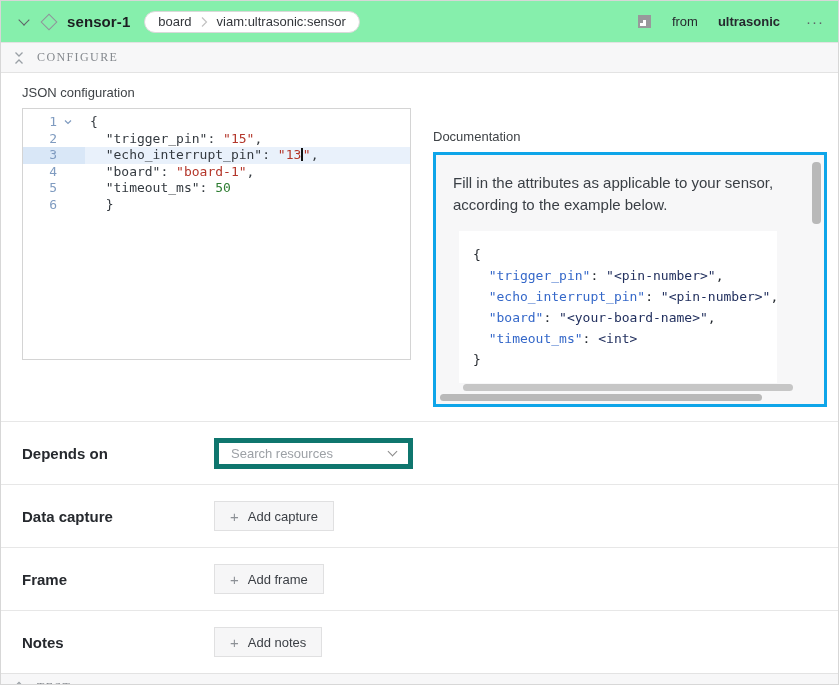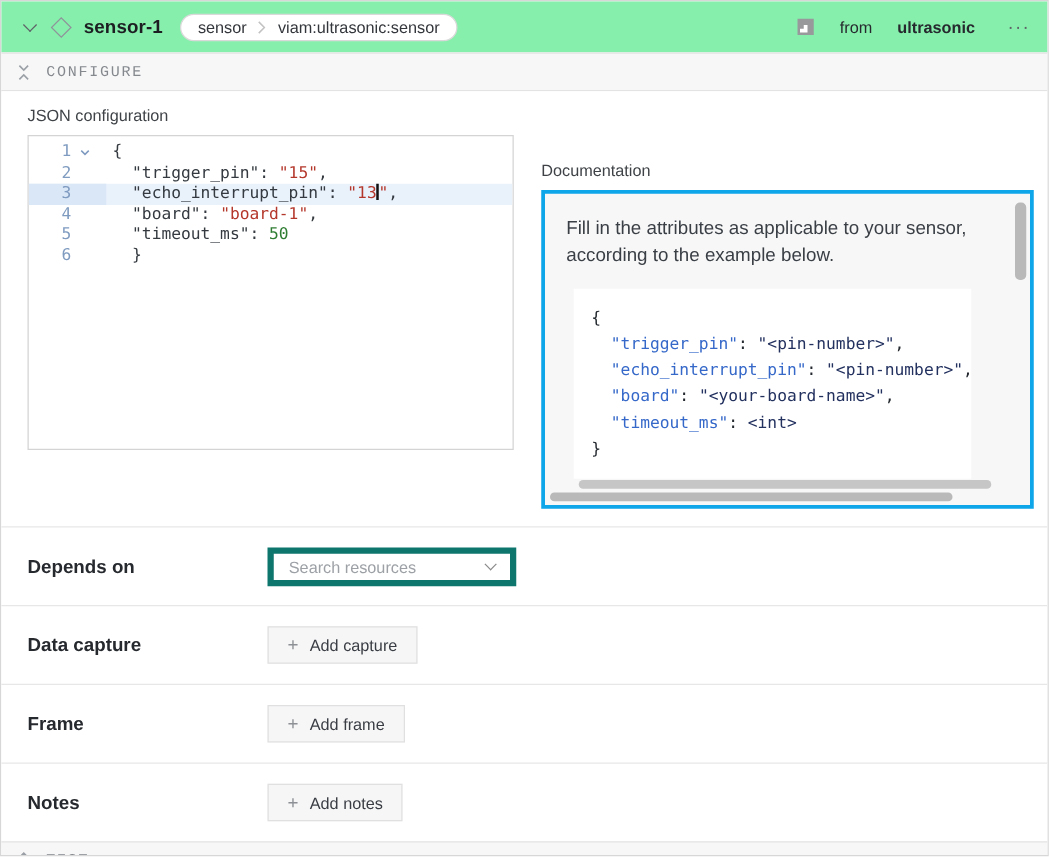--- a/index.html
+++ b/index.html
@@ -14,21 +14,21 @@
   .chev-down { width: 8px; height: 8px; border-right: 1.6px solid #5f6368; border-bottom: 1.6px solid #5f6368; transform: rotate(45deg); margin-top: -4px; }
   .diamond { width: 12px; height: 12px; border: 1.6px solid #8f939a; transform: rotate(45deg); margin: 0 12px 0 10px; flex: none; }
   .comp-name { font-size: 15px; font-weight: bold; color: #1c1e21; letter-spacing: .1px; }
   .pill { display: inline-flex; align-items: center; gap: 9px; border: 1px solid #d9d9d9; border-radius: 12px; height: 22px; padding: 0 13px; font-size: 13px; color: #33363b; background: #fff; margin-left: 14px; }
   .spacer { flex: 1; }
   .from-wrap { display: flex; align-items: center; gap: 20px; font-size: 13px; color: #26292e; }
   .from-module { font-weight: bold; }
   .menu-btn { margin-left: 26px; color: #5f6368; font-size: 15px; letter-spacing: 1px; cursor: pointer; line-height: 1; }
   
   .bar { height: 31px; background: #f7f7f8; border-top: 1px solid #e3e3e3; border-bottom: 1px solid #e3e3e3; display: flex; align-items: center; padding: 0 13px; gap: 13px; cursor: pointer; }
-  .bar-label { font-family: Liberation Mono, monospace; font-size: 12px; color: #85898e; letter-spacing: 1.4px; }
+  .bar-label { font-family: Liberation Serif, serif; font-size: 12px; color: #85898e; letter-spacing: 1.4px; }
   .bar svg { flex: none; }
   .footer-bar { height: 28px; background: #f7f7f8; border-top: 1px solid #e3e3e3; display: flex; align-items: center; padding: 0 13px; gap: 13px; cursor: pointer; }
   .popout { margin-left: auto; display: flex; cursor: pointer; }
   
   .config-body { padding: 12px 21px 14px; display: flex; gap: 22px; background: #fff; }
   .panel-label { font-size: 13px; color: #3f4347; margin-bottom: 8px; }
   .json-col { width: 389px; flex: none; }
   .doc-col { width: 394px; flex: none; margin-top: 44px; }
   
   .editor { height: 252px; border: 1px solid #d4d4d4; background: #fff; font-family: "DejaVu Sans Mono", monospace; font-size: 13px; padding-top: 5px; cursor: text; overflow: hidden; }
@@ -71,21 +71,21 @@
 
 <div class="card">
 
   <div class="hdr">
     <span class="chev-btn">
         <span class="chev-down"></span>
       </span>
     <span class="diamond"></span>
     <span class="comp-name">sensor-1</span>
     <span class="pill">
-      <span>sensor</span>
+      <span>board</span>
       <svg width="7" height="14" viewBox="0 0 7 14">
           <polyline points="1,2.5 5.5,7 1,11.5" fill="none" stroke="#c2c2c2" stroke-width="1.2"></polyline>
         </svg>
       <span>viam:ultrasonic:sensor</span>
     </span>
     <span class="spacer"></span>
     <span class="from-wrap">
       <svg width="15" height="15" viewBox="0 0 15 15">
         <rect x="1" y="1" width="13" height="13" fill="#98999b"></rect>
         <path d="M3 12 L3 9 L6 9 L6 6 L9 6 L9 12 Z" fill="#ffffff"></path>

